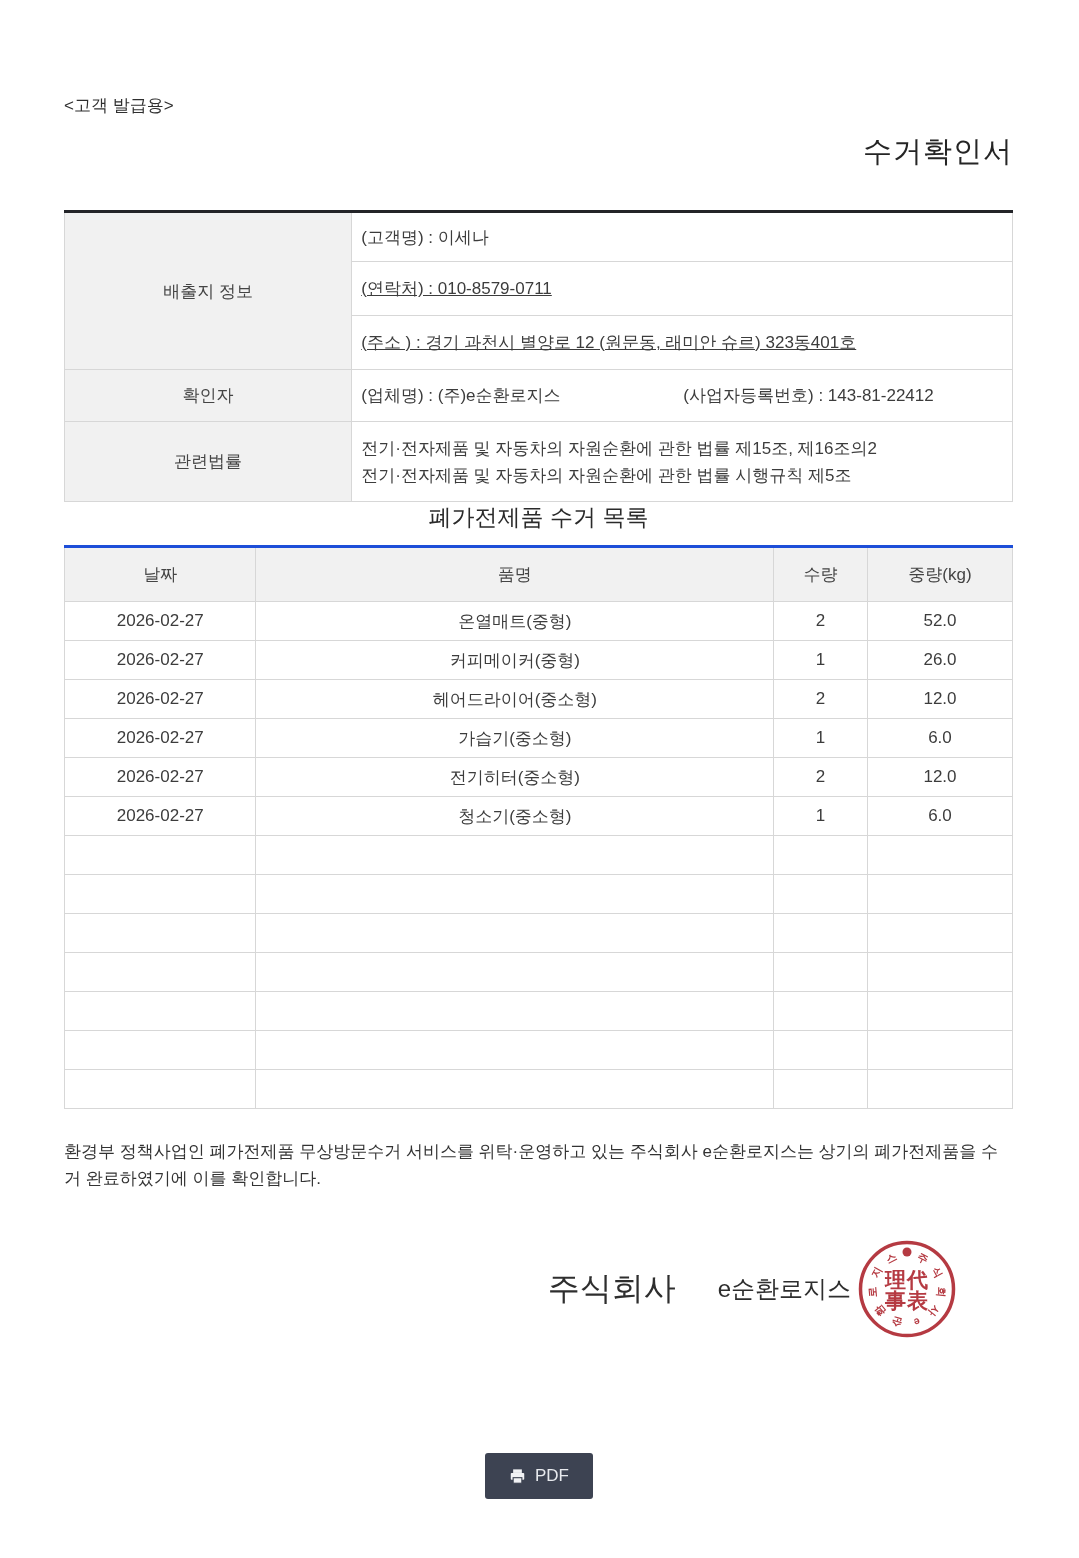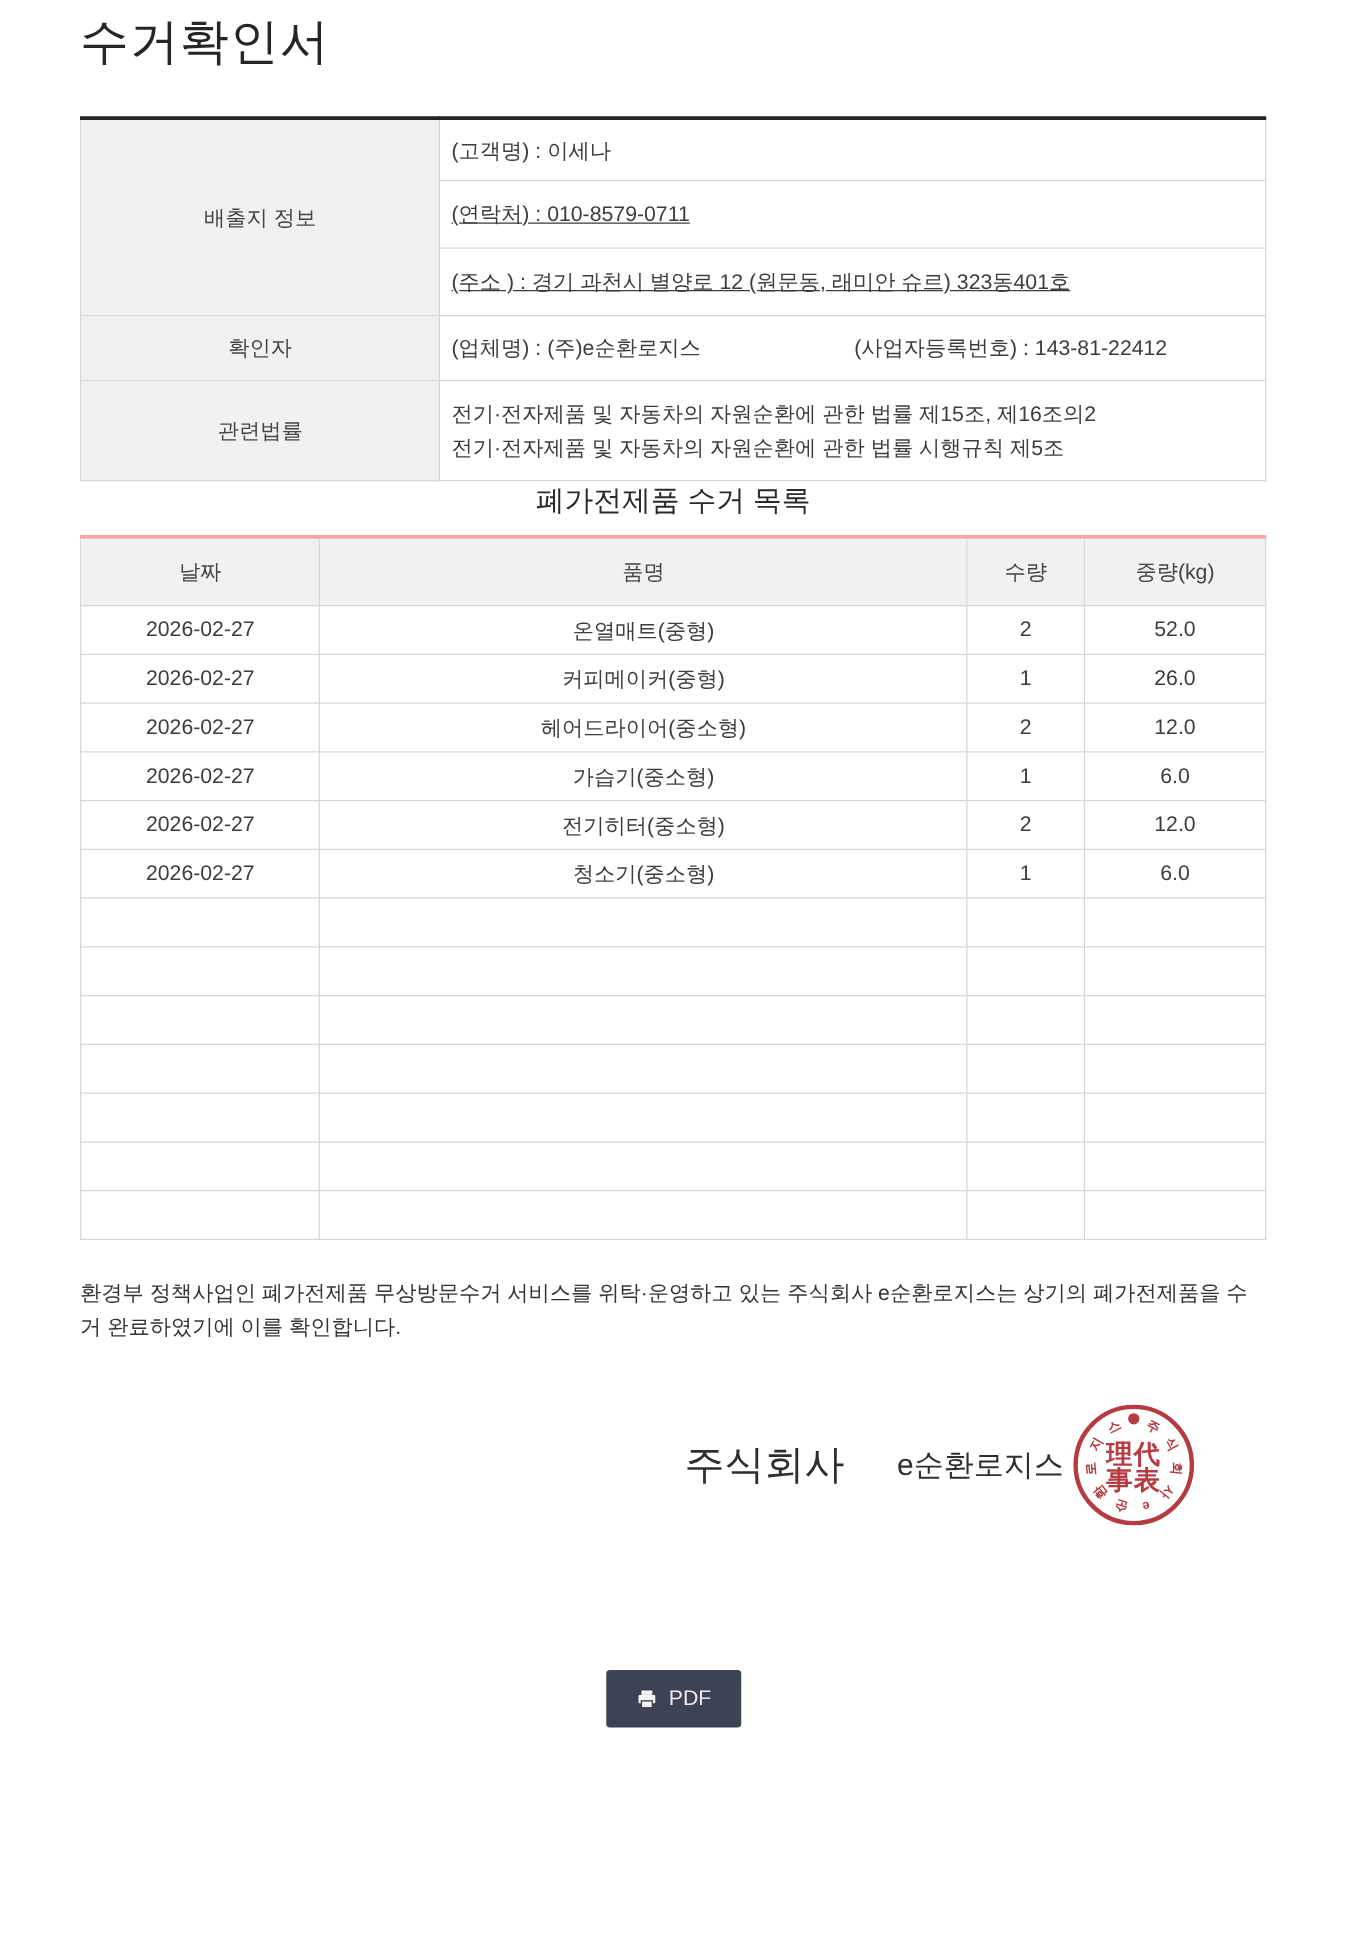--- a/index.html
+++ b/index.html
@@ -7,21 +7,21 @@
   body {
     width: 1079px; height: 1558px; overflow: hidden; position: relative;
     font-family: "Liberation Sans", "DejaVu Sans", sans-serif;
     color: #3c3c3c;
   }
   .content { margin-left: 64px; width: 949px; }
 
   .doc-label { margin-top: 94px; font-size: 17px; color: #2f2f2f; }
 
   .page-title {
-    margin-top: 8px; text-align: left; font-size: 39px; font-weight: 400;
+    margin-top: 8px; text-align: right; font-size: 29px; font-weight: 400;
     color: #252525; line-height: 52px; letter-spacing: 1px;
   }
 
   table { width: 100%; border-collapse: collapse; table-layout: fixed; }
   th, td { border: 1px solid #d7d7d7; font-weight: 400; }
   th {
     background: #f1f1f1; font-size: 17px; color: #444;
     text-align: center; vertical-align: middle;
   }
   td { font-size: 17px; color: #3c3c3c; vertical-align: middle; }
@@ -33,21 +33,21 @@
   tr.r52 { height: 52px; } tr.r80 { height: 80px; }
   .conf-row { display: flex; align-items: center; }
   .conf-row .company { flex: 0 0 49.5%; }
   .law-cell div { line-height: 27px; }
 
   .section-title {
     text-align: center; font-size: 23px; font-weight: 400;
     color: #2a2a2a; line-height: 30px;
   }
 
-  .collection-table { margin-top: 13px; border-top: 3px solid #fca5a5; }
+  .collection-table { margin-top: 13px; border-top: 3px solid #1d4ed8; }
   .collection-table col.c-date  { width: 20.2%; }
   .collection-table col.c-item  { width: 54.6%; }
   .collection-table col.c-qty   { width: 9.9%;  }
   .collection-table col.c-wt    { width: 15.3%; }
   .collection-table thead tr { height: 55px; }
   .collection-table tbody tr { height: 39px; }
   .collection-table td { text-align: center; }
 
   .statement {
     margin-top: 29px; font-size: 17px; line-height: 27px; color: #333;
@@ -73,20 +73,21 @@
     background: #3d4352; color: #e8eaee; border-radius: 3px;
     display: flex; align-items: center; justify-content: center; gap: 8px;
     font-size: 17px; font-family: inherit; cursor: pointer;
   }
 </style>
 </head>
 <body>
 
 <div class="content">
 
+  <div class="doc-label">&lt;고객 발급용&gt;</div>
 
   <div class="page-title">수거확인서</div>
 
   <table class="info-table">
     <colgroup>
         <col class="c-label">
         <col>
       </colgroup>
     <tbody>
       <tr class="r50">

